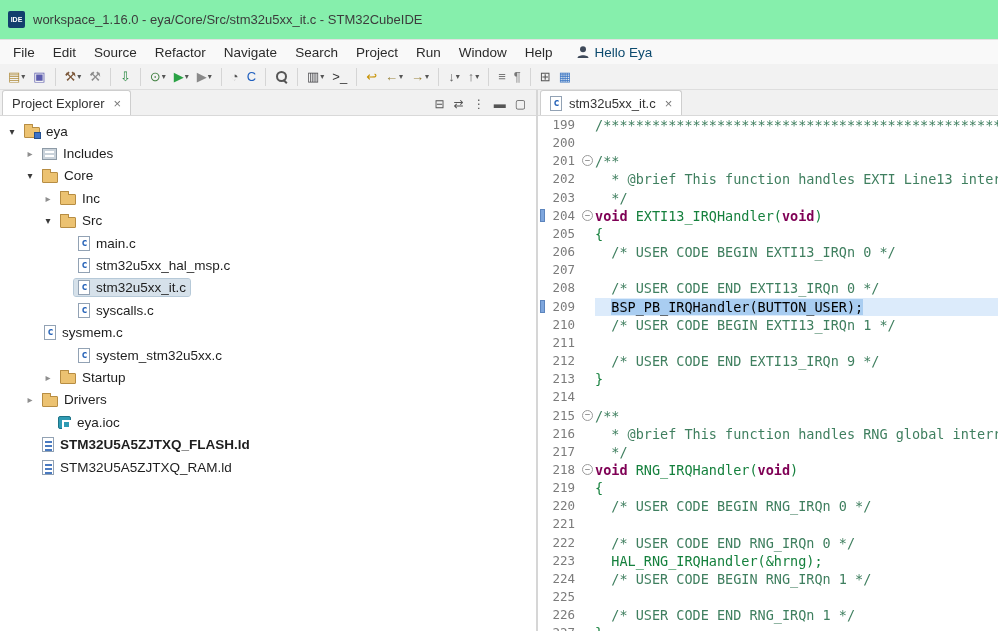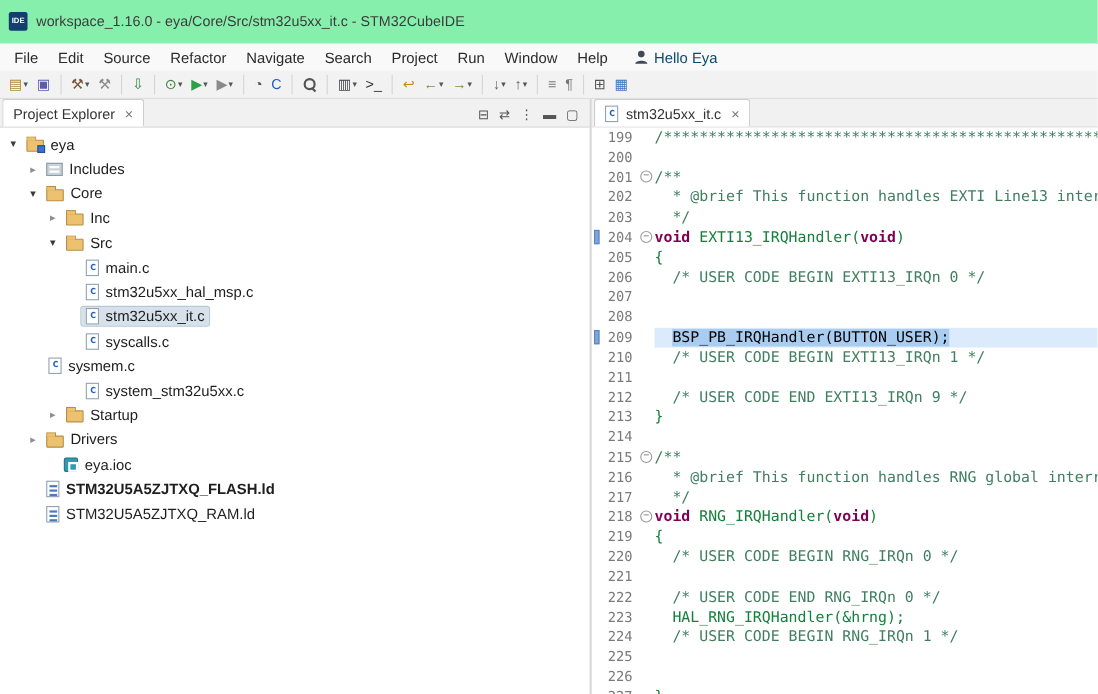--- a/index.html
+++ b/index.html
@@ -339,37 +339,37 @@
       <div class="code-area">
           <div class="code-row"><span class="ann"></span><span class="lnum">199</span><span class="fold"></span><span class="code"><span class="tok-c">/**********************************************************************************************************</span></span></div>
           <div class="code-row"><span class="ann"></span><span class="lnum">200</span><span class="fold"></span><span class="code"></span></div>
           <div class="code-row"><span class="ann"></span><span class="lnum">201</span><span class="fold"><span class="fold-dot"></span></span><span class="code"><span class="tok-c">/**</span></span></div>
           <div class="code-row"><span class="ann"></span><span class="lnum">202</span><span class="fold"></span><span class="code"><span class="tok-c">  * @brief This function handles EXTI Line13 interrupt.</span></span></div>
           <div class="code-row"><span class="ann"></span><span class="lnum">203</span><span class="fold"></span><span class="code"><span class="tok-c">  */</span></span></div>
           <div class="code-row"><span class="ann"><span class="chg"></span></span><span class="lnum">204</span><span class="fold"><span class="fold-dot"></span></span><span class="code"><span class="tok-k">void</span><span class="tok-p"> EXTI13_IRQHandler(</span><span class="tok-k">void</span><span class="tok-p">)</span></span></div>
           <div class="code-row"><span class="ann"></span><span class="lnum">205</span><span class="fold"></span><span class="code"><span class="tok-p">{</span></span></div>
           <div class="code-row"><span class="ann"></span><span class="lnum">206</span><span class="fold"></span><span class="code"><span class="tok-p">  </span><span class="tok-c">/* USER CODE BEGIN EXTI13_IRQn 0 */</span></span></div>
           <div class="code-row"><span class="ann"></span><span class="lnum">207</span><span class="fold"></span><span class="code"></span></div>
-          <div class="code-row"><span class="ann"></span><span class="lnum">208</span><span class="fold"></span><span class="code"><span class="tok-p">  </span></span></div>
+          <div class="code-row"><span class="ann"></span><span class="lnum">208</span><span class="fold"></span><span class="code"><span class="tok-p">  </span><span class="tok-c">/* USER CODE END EXTI13_IRQn 0 */</span></span></div>
           <div class="code-row cur"><span class="ann"><span class="chg"></span></span><span class="lnum">209</span><span class="fold"></span><span class="code"><span class="tok-p">  </span><span class="tok-sp">BSP_PB_IRQHandler(</span><span class="tok-sm">BUTTON_USER</span><span class="tok-sp">);</span></span></div>
           <div class="code-row"><span class="ann"></span><span class="lnum">210</span><span class="fold"></span><span class="code"><span class="tok-p">  </span><span class="tok-c">/* USER CODE BEGIN EXTI13_IRQn 1 */</span></span></div>
           <div class="code-row"><span class="ann"></span><span class="lnum">211</span><span class="fold"></span><span class="code"></span></div>
           <div class="code-row"><span class="ann"></span><span class="lnum">212</span><span class="fold"></span><span class="code"><span class="tok-p">  </span><span class="tok-c">/* USER CODE END EXTI13_IRQn 9 */</span></span></div>
           <div class="code-row"><span class="ann"></span><span class="lnum">213</span><span class="fold"></span><span class="code"><span class="tok-p">}</span></span></div>
           <div class="code-row"><span class="ann"></span><span class="lnum">214</span><span class="fold"></span><span class="code"></span></div>
           <div class="code-row"><span class="ann"></span><span class="lnum">215</span><span class="fold"><span class="fold-dot"></span></span><span class="code"><span class="tok-c">/**</span></span></div>
           <div class="code-row"><span class="ann"></span><span class="lnum">216</span><span class="fold"></span><span class="code"><span class="tok-c">  * @brief This function handles RNG global interrupt.</span></span></div>
           <div class="code-row"><span class="ann"></span><span class="lnum">217</span><span class="fold"></span><span class="code"><span class="tok-c">  */</span></span></div>
           <div class="code-row"><span class="ann"></span><span class="lnum">218</span><span class="fold"><span class="fold-dot"></span></span><span class="code"><span class="tok-k">void</span><span class="tok-p"> RNG_IRQHandler(</span><span class="tok-k">void</span><span class="tok-p">)</span></span></div>
           <div class="code-row"><span class="ann"></span><span class="lnum">219</span><span class="fold"></span><span class="code"><span class="tok-p">{</span></span></div>
           <div class="code-row"><span class="ann"></span><span class="lnum">220</span><span class="fold"></span><span class="code"><span class="tok-p">  </span><span class="tok-c">/* USER CODE BEGIN RNG_IRQn 0 */</span></span></div>
           <div class="code-row"><span class="ann"></span><span class="lnum">221</span><span class="fold"></span><span class="code"></span></div>
           <div class="code-row"><span class="ann"></span><span class="lnum">222</span><span class="fold"></span><span class="code"><span class="tok-p">  </span><span class="tok-c">/* USER CODE END RNG_IRQn 0 */</span></span></div>
           <div class="code-row"><span class="ann"></span><span class="lnum">223</span><span class="fold"></span><span class="code"><span class="tok-p">  HAL_RNG_IRQHandler(&amp;hrng);</span></span></div>
           <div class="code-row"><span class="ann"></span><span class="lnum">224</span><span class="fold"></span><span class="code"><span class="tok-p">  </span><span class="tok-c">/* USER CODE BEGIN RNG_IRQn 1 */</span></span></div>
           <div class="code-row"><span class="ann"></span><span class="lnum">225</span><span class="fold"></span><span class="code"></span></div>
-          <div class="code-row"><span class="ann"></span><span class="lnum">226</span><span class="fold"></span></div>
+          <div class="code-row"><span class="ann"></span><span class="lnum">226</span><span class="fold"></span><span class="code"><span class="tok-p">  </span><span class="tok-c">/* USER CODE END RNG_IRQn 1 */</span></span></div>
           <div class="code-row"><span class="ann"></span><span class="lnum">227</span><span class="fold"></span><span class="code"><span class="tok-p">}</span></span></div>
         </div>
     </div>
 
   </div>
 </div>
 
 </body></html>

